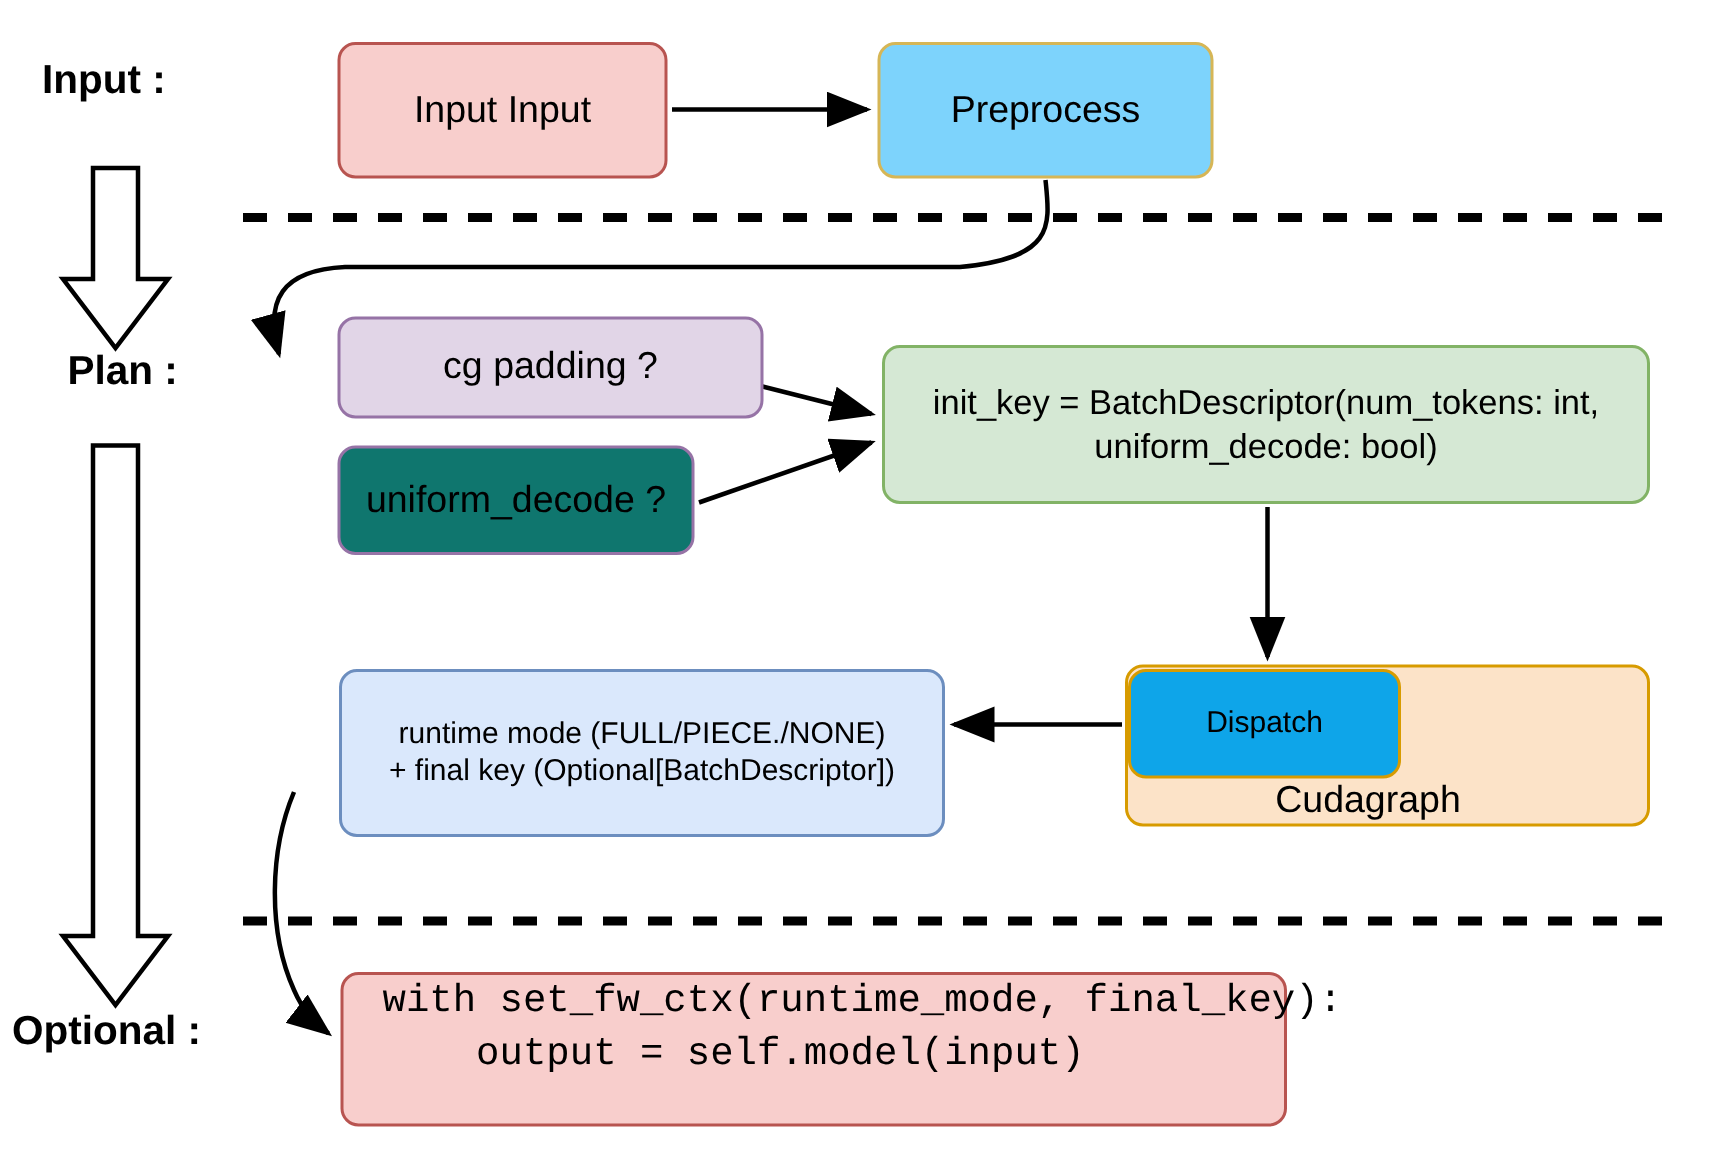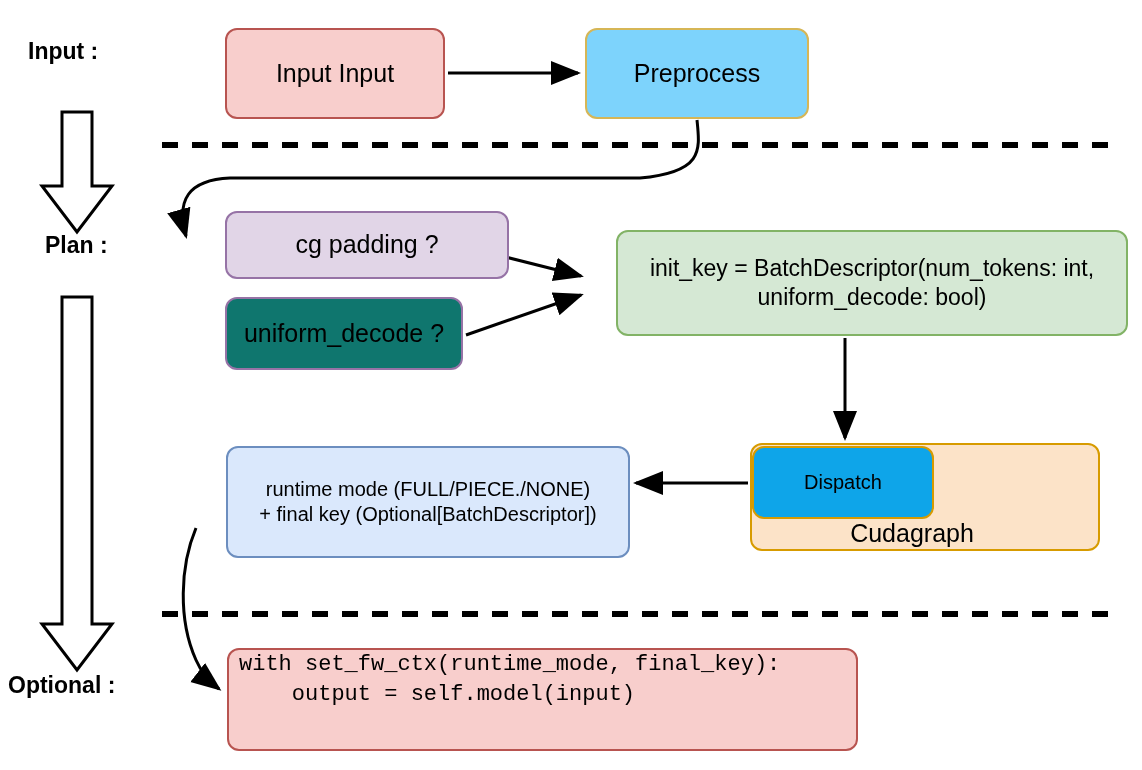--- a/index.html
+++ b/index.html
@@ -32,38 +32,38 @@
     text-align: center;
     border-radius: 12px;
     border-width: 2px;
     border-style: solid;
     color: #000000;
     line-height: 1.25;
   }
   .stage-label {
     position: absolute;
     font-weight: bold;
-    font-size: 23px;
+    font-size: 27px;
     color: #000000;
     white-space: nowrap;
   }
   .code {
     font-family: "Liberation Mono", "DejaVu Sans Mono", monospace;
     white-space: pre;
     text-align: center;
     justify-content: flex-start;
-    font-size: 22px;
+    font-size: 26px;
     line-height: 1.35;
-    padding-left: 10px;
+    padding-left: 26px;
   }
   #n-input-batch { left:225px; top:28px;  width:220px; height:91px;  font-size:25px; }
   #n-preprocess  { left:585px; top:28px;  width:224px; height:91px;  font-size:25px; }
   #n-cg-padding  { left:225px; top:211px; width:284px; height:68px;  font-size:25px; }
   #n-uniform     { left:225px; top:297px; width:238px; height:73px;  font-size:25px; }
-  #n-initkey     { left:616px; top:230px; width:512px; height:106px; font-size:23px; }
+  #n-initkey     { left:588px; top:230px; width:512px; height:106px; font-size:23px; }
   #n-dispatcher  { left:750px; top:443px; width:350px; height:108px; font-size:25px;
                    align-items:center; justify-content:flex-end; padding-right:26px; }
   #n-dispatch    { left:752px; top:446px; width:182px; height:73px;  font-size:20px; }
   #n-runtime     { left:226px; top:446px; width:404px; height:112px; font-size:20px;text-align:right; }
   #n-execcode    { left:227px; top:648px; width:631px; height:103px; }
 </style>
 </head>
 <body>
 
 <div id="canvas">

